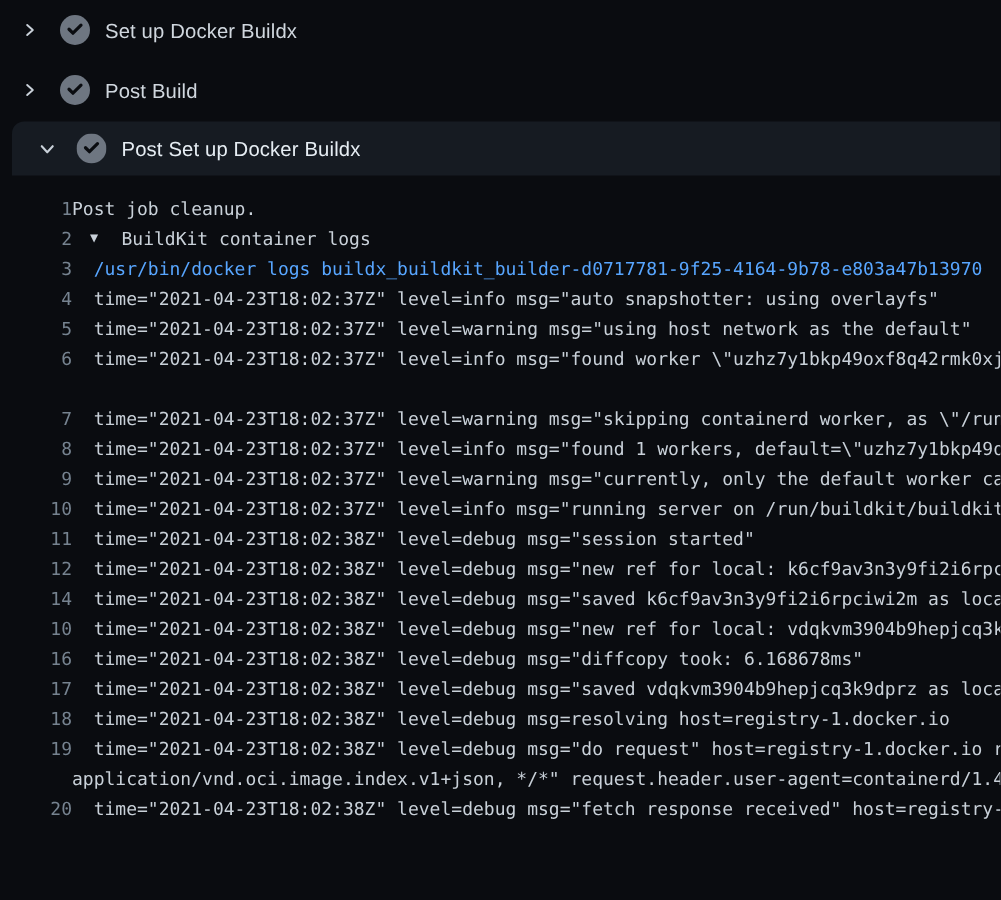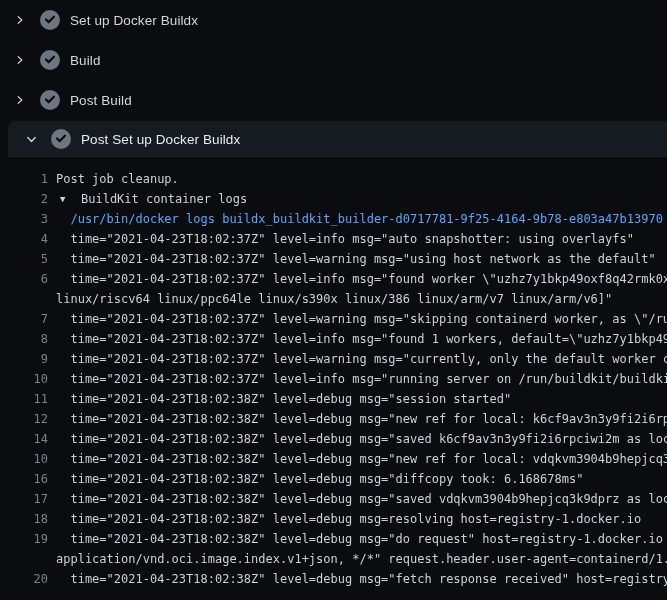--- a/index.html
+++ b/index.html
@@ -57,21 +57,21 @@
   .log-num {
     flex: none;
     width: 48px;
     text-align: right;
     color: #768390;
     cursor: pointer;
     user-select: none;
   }
   .log-text {
     flex: none;
-    margin-left: 8px;
+    margin-left: 0;
     color: #c9d1d9;
   }
   .log-row.kind-command .log-text { color: #58a6ff; font-weight: normal; }
   .group-toggle-icon {
     display: none;
     color: #c9d1d9;
     font-size: 9px;
     width: 13px;
     flex: none;
     margin-left: 12px;
@@ -96,65 +96,50 @@
 
     <span class="check">
       <svg width="20" height="20" viewBox="0 0 16 16">
         <circle cx="8" cy="8" r="8" fill="#6e7681"></circle>
         <path d="M11.2 5.4 L6.9 9.7 L4.8 7.6" stroke="#0a0c10" stroke-width="1.7" fill="none" stroke-linecap="round" stroke-linejoin="round"></path>
       </svg>
     </span>
     <span class="step-label">Set up Docker Buildx</span>
   </div>
 
+
   <div class="step-row">
     <span class="chev chevron-right-wrap">
       <svg width="12" height="12" viewBox="0 0 16 16" fill="none">
         <path d="M5.5 3.5 L10.5 8 L5.5 12.5" stroke="#c9d1d9" stroke-width="1.7" stroke-linecap="round" stroke-linejoin="round"></path>
       </svg>
     </span>
 
     <span class="check">
       <svg width="20" height="20" viewBox="0 0 16 16">
         <circle cx="8" cy="8" r="8" fill="#6e7681"></circle>
         <path d="M11.2 5.4 L6.9 9.7 L4.8 7.6" stroke="#0a0c10" stroke-width="1.7" fill="none" stroke-linecap="round" stroke-linejoin="round"></path>
       </svg>
     </span>
-    <span class="step-label">Build</span>
-  </div>
-
-  <div class="step-row">
-    <span class="chev chevron-right-wrap">
-      <svg width="12" height="12" viewBox="0 0 16 16" fill="none">
-        <path d="M5.5 3.5 L10.5 8 L5.5 12.5" stroke="#c9d1d9" stroke-width="1.7" stroke-linecap="round" stroke-linejoin="round"></path>
-      </svg>
-    </span>
-
+    <span class="step-label">Post Build</span>
+  </div>
+
+  <div class="step-row expanded">
+
+    <span class="chev chevron-down-wrap">
+      <svg width="13" height="13" viewBox="0 0 16 16" fill="none">
+        <path d="M3.5 5.5 L8 10.5 L12.5 5.5" stroke="#c9d1d9" stroke-width="1.7" stroke-linecap="round" stroke-linejoin="round"></path>
+      </svg>
+    </span>
     <span class="check">
       <svg width="20" height="20" viewBox="0 0 16 16">
         <circle cx="8" cy="8" r="8" fill="#6e7681"></circle>
         <path d="M11.2 5.4 L6.9 9.7 L4.8 7.6" stroke="#0a0c10" stroke-width="1.7" fill="none" stroke-linecap="round" stroke-linejoin="round"></path>
       </svg>
     </span>
-    <span class="step-label">Post Build</span>
-  </div>
-
-  <div class="step-row expanded">
-
-    <span class="chev chevron-down-wrap">
-      <svg width="13" height="13" viewBox="0 0 16 16" fill="none">
-        <path d="M3.5 5.5 L8 10.5 L12.5 5.5" stroke="#c9d1d9" stroke-width="1.7" stroke-linecap="round" stroke-linejoin="round"></path>
-      </svg>
-    </span>
-    <span class="check">
-      <svg width="20" height="20" viewBox="0 0 16 16">
-        <circle cx="8" cy="8" r="8" fill="#6e7681"></circle>
-        <path d="M11.2 5.4 L6.9 9.7 L4.8 7.6" stroke="#0a0c10" stroke-width="1.7" fill="none" stroke-linecap="round" stroke-linejoin="round"></path>
-      </svg>
-    </span>
     <span class="step-label">Post Set up Docker Buildx</span>
   </div>
 </div>
 
   <div class="log">
   <div class="log-row kind-plain">
     <span class="log-num">1</span>
     
     <span class="log-text">Post job cleanup.</span>
   </div>
@@ -185,21 +170,20 @@
 
   <div class="log-row kind-output">
     <span class="log-num">6</span>
     
     <span class="log-text">  time="2021-04-23T18:02:37Z" level=info msg="found worker \"uzhz7y1bkp49oxf8q42rmk0xj</span>
   </div>
 
   <div class="log-row kind-wrap">
     <span class="log-num"></span>
     
-    <span class="log-text">linux/riscv64 linux/ppc64le linux/s390x linux/386 linux/arm/v7 linux/arm/v6]"</span>
   </div>
 
   <div class="log-row kind-output">
     <span class="log-num">7</span>
     
     <span class="log-text">  time="2021-04-23T18:02:37Z" level=warning msg="skipping containerd worker, as \"/run</span>
   </div>
 
   <div class="log-row kind-output">
     <span class="log-num">8</span>

